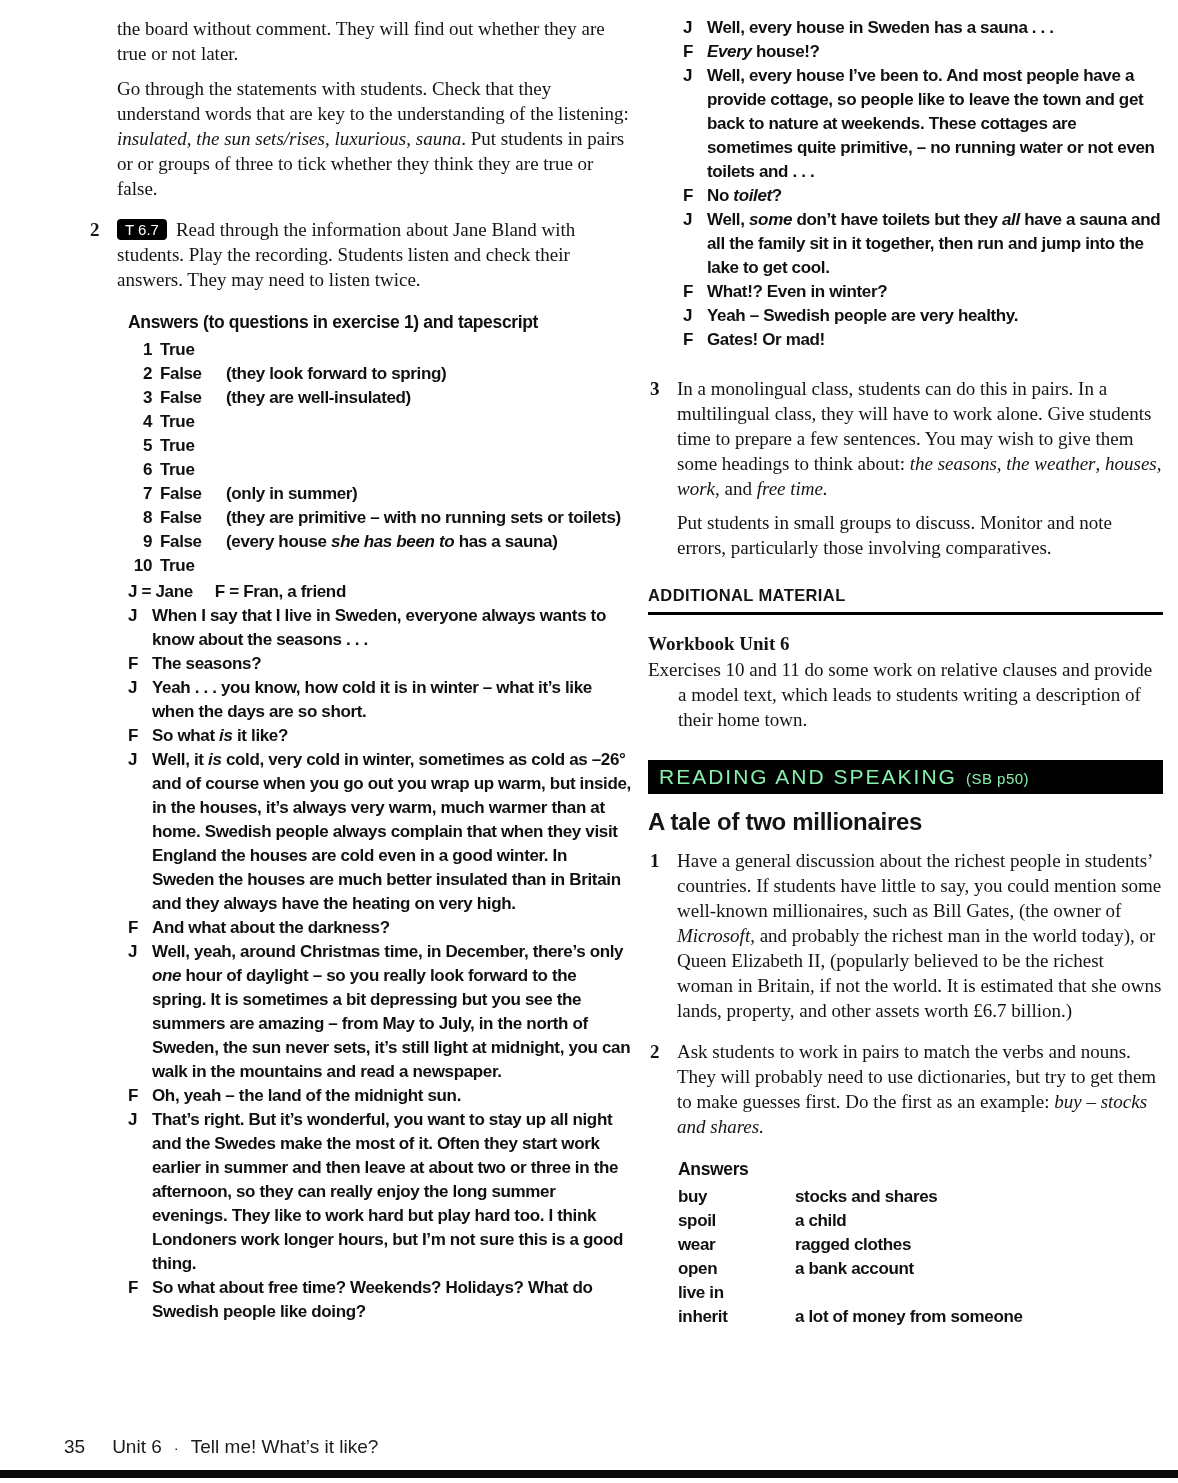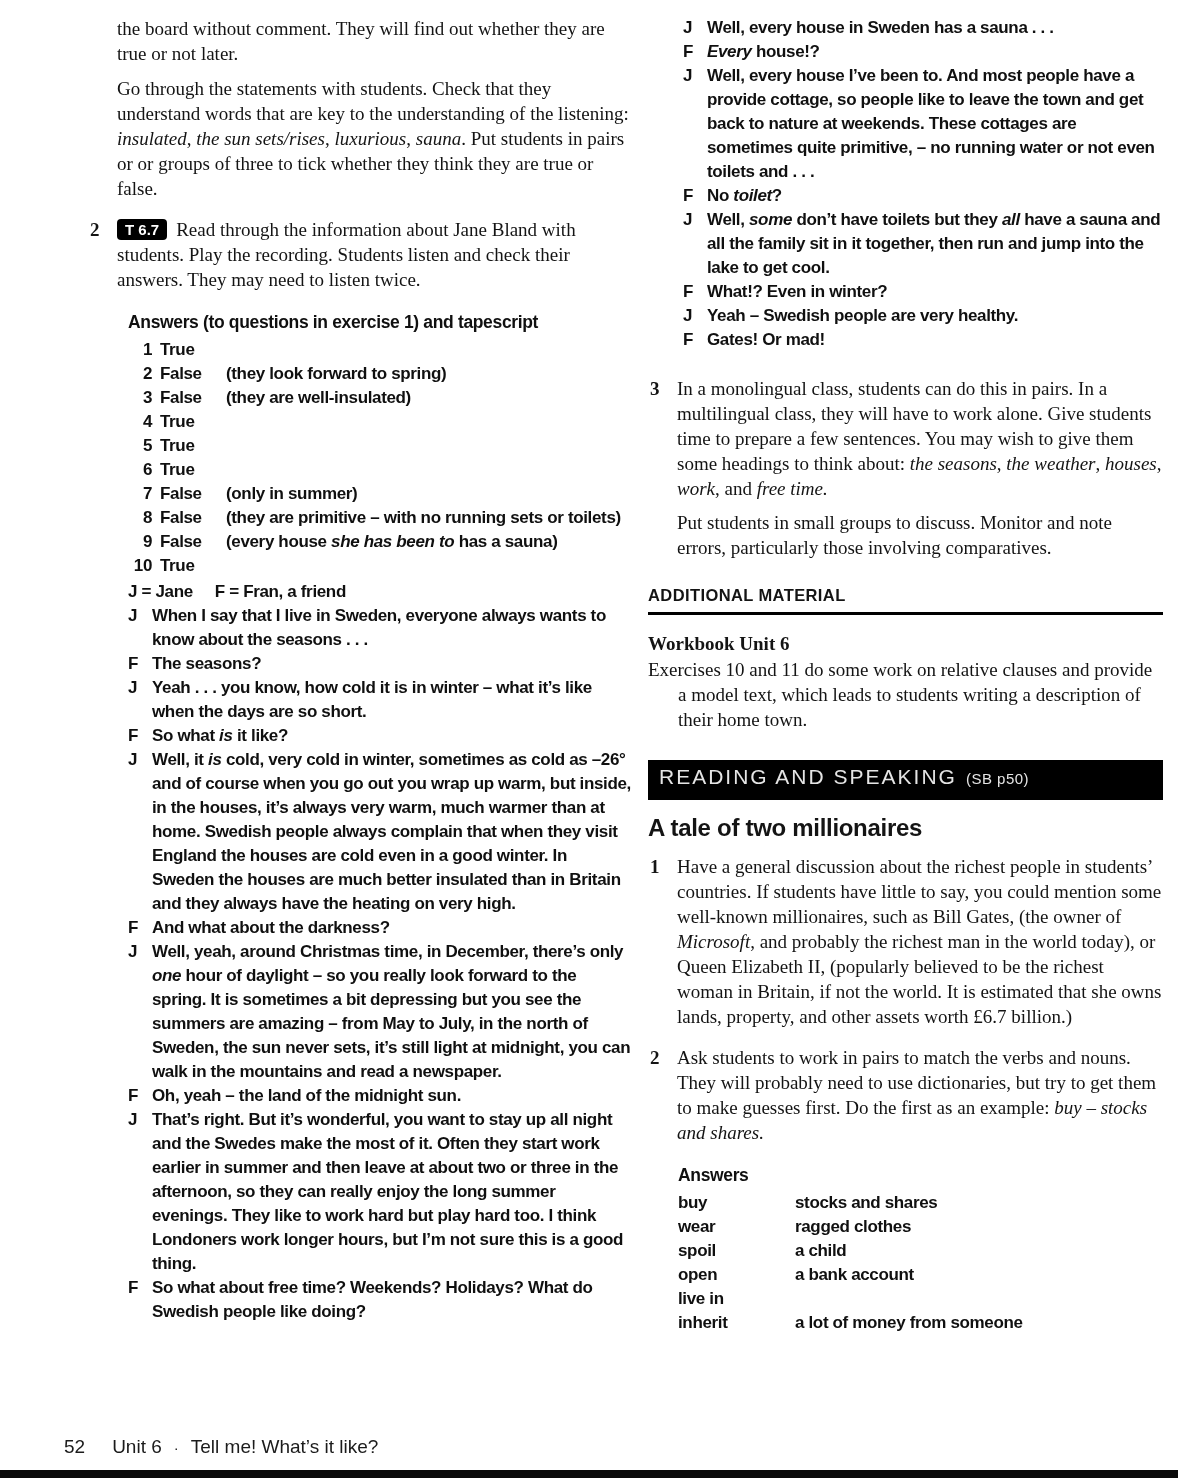--- a/index.html
+++ b/index.html
@@ -12,21 +12,21 @@
   .serif{font-family:"Liberation Serif",serif;font-size:19px;line-height:25px;color:#141414;}
   .serif p{margin:0;}
   .para{margin:0 0 10px 29px;}
   .para2{margin-bottom:16px;}
 
   .numbered{position:relative;padding-left:29px;margin-bottom:18px;}
   .num-marker{position:absolute;left:2px;top:0;font-family:"Liberation Serif",serif;
               font-weight:700;font-size:19px;}
 
   .badge{display:inline-block;background:#000;color:#fff;font-family:"Liberation Sans",sans-serif;
-         font-weight:700;font-size:15px;line-height:21px;padding:0 8px;border-radius:4px;
+         font-weight:400;font-size:15px;line-height:21px;padding:0 8px;border-radius:4px;
          margin-right:9px;vertical-align:1px;text-align:center;}
 
   
   .ts{font-family:"Liberation Sans",sans-serif;font-weight:700;font-size:17px;line-height:24px;
       letter-spacing:-0.35px;color:#101010;}
   .ts-left{margin-left:40px;}
   .ts-right{margin-left:35px;margin-bottom:24px;}
   .ts-heading{font-size:17.5px;margin-bottom:4px;}
   .ans-row{display:grid;grid-template-columns:24px 58px 1fr;column-gap:8px;}
   .ans-num{text-align:right;}
@@ -35,21 +35,21 @@
   .dlg{display:grid;grid-template-columns:24px 1fr;}
 
   
   .addl-head{font-family:"Liberation Sans",sans-serif;font-weight:700;font-size:16.5px;
              letter-spacing:0.4px;margin-top:26px;}
   .rule{border-top:3px solid #000;margin-top:7px;margin-bottom:16px;}
   .wb-title{font-weight:700;margin:0 0 1px 0;}
   .hanging{margin:0;text-indent:0;padding-left:30px;}
   .hanging .lead{margin-left:-30px;}
 
-  .section-bar{margin-top:28px;height:40px;background:#000;color:#e5e5e5;display:flex;
+  .section-bar{margin-top:28px;height:34px;background:#000;color:#86efac;display:flex;
                align-items:baseline;padding:0 0 0 11px;font-family:"Liberation Sans",sans-serif;}
   .bar-title{font-size:21px;font-weight:400;letter-spacing:2px;line-height:34px;}
   .bar-ref{font-size:15px;margin-left:9px;letter-spacing:0.5px;line-height:34px;}
 
   .tale-head{font-family:"Liberation Sans",sans-serif;font-weight:700;font-size:24px;
              letter-spacing:-0.3px;margin:14px 0 12px 0;}
 
   .pairs{margin-left:30px;margin-top:18px;}
   .pair{display:grid;grid-template-columns:117px 1fr;}
 
@@ -240,42 +240,42 @@
       <span><span>Ask students to work in pairs to match the verbs and nouns. They will probably need to use dictionaries, but try to get them to make guesses first. Do the first as an example: </span><span class="it">buy – stocks and shares.</span></span>
     </div>
 
     <div class="ts pairs">
       <div class="ts-heading">Answers</div>
       <div class="pair">
           <span>buy</span>
           <span>stocks and shares</span>
         </div>
       <div class="pair">
+          <span>spoil</span>
+          <span>a child</span>
+        </div>
+      <div class="pair">
           <span>wear</span>
           <span>ragged clothes</span>
         </div>
       <div class="pair">
-          <span>spoil</span>
-          <span>a child</span>
-        </div>
-      <div class="pair">
           <span>open</span>
           <span>a bank account</span>
         </div>
       <div class="pair">
           <span>live in</span>
         </div>
       <div class="pair">
           <span>inherit</span>
           <span>a lot of money from someone</span>
         </div>
     </div>
   </div>
 
   <div class="footer">
-    <span class="pgnum">52</span>
+    <span class="pgnum">35</span>
     <span>Unit 6</span>
     <span class="sep">·</span>
     <span>Tell me! What’s it like?</span>
   </div>
 
   <div class="bottom-bar"></div>
 </div>
 
 </body></html>

